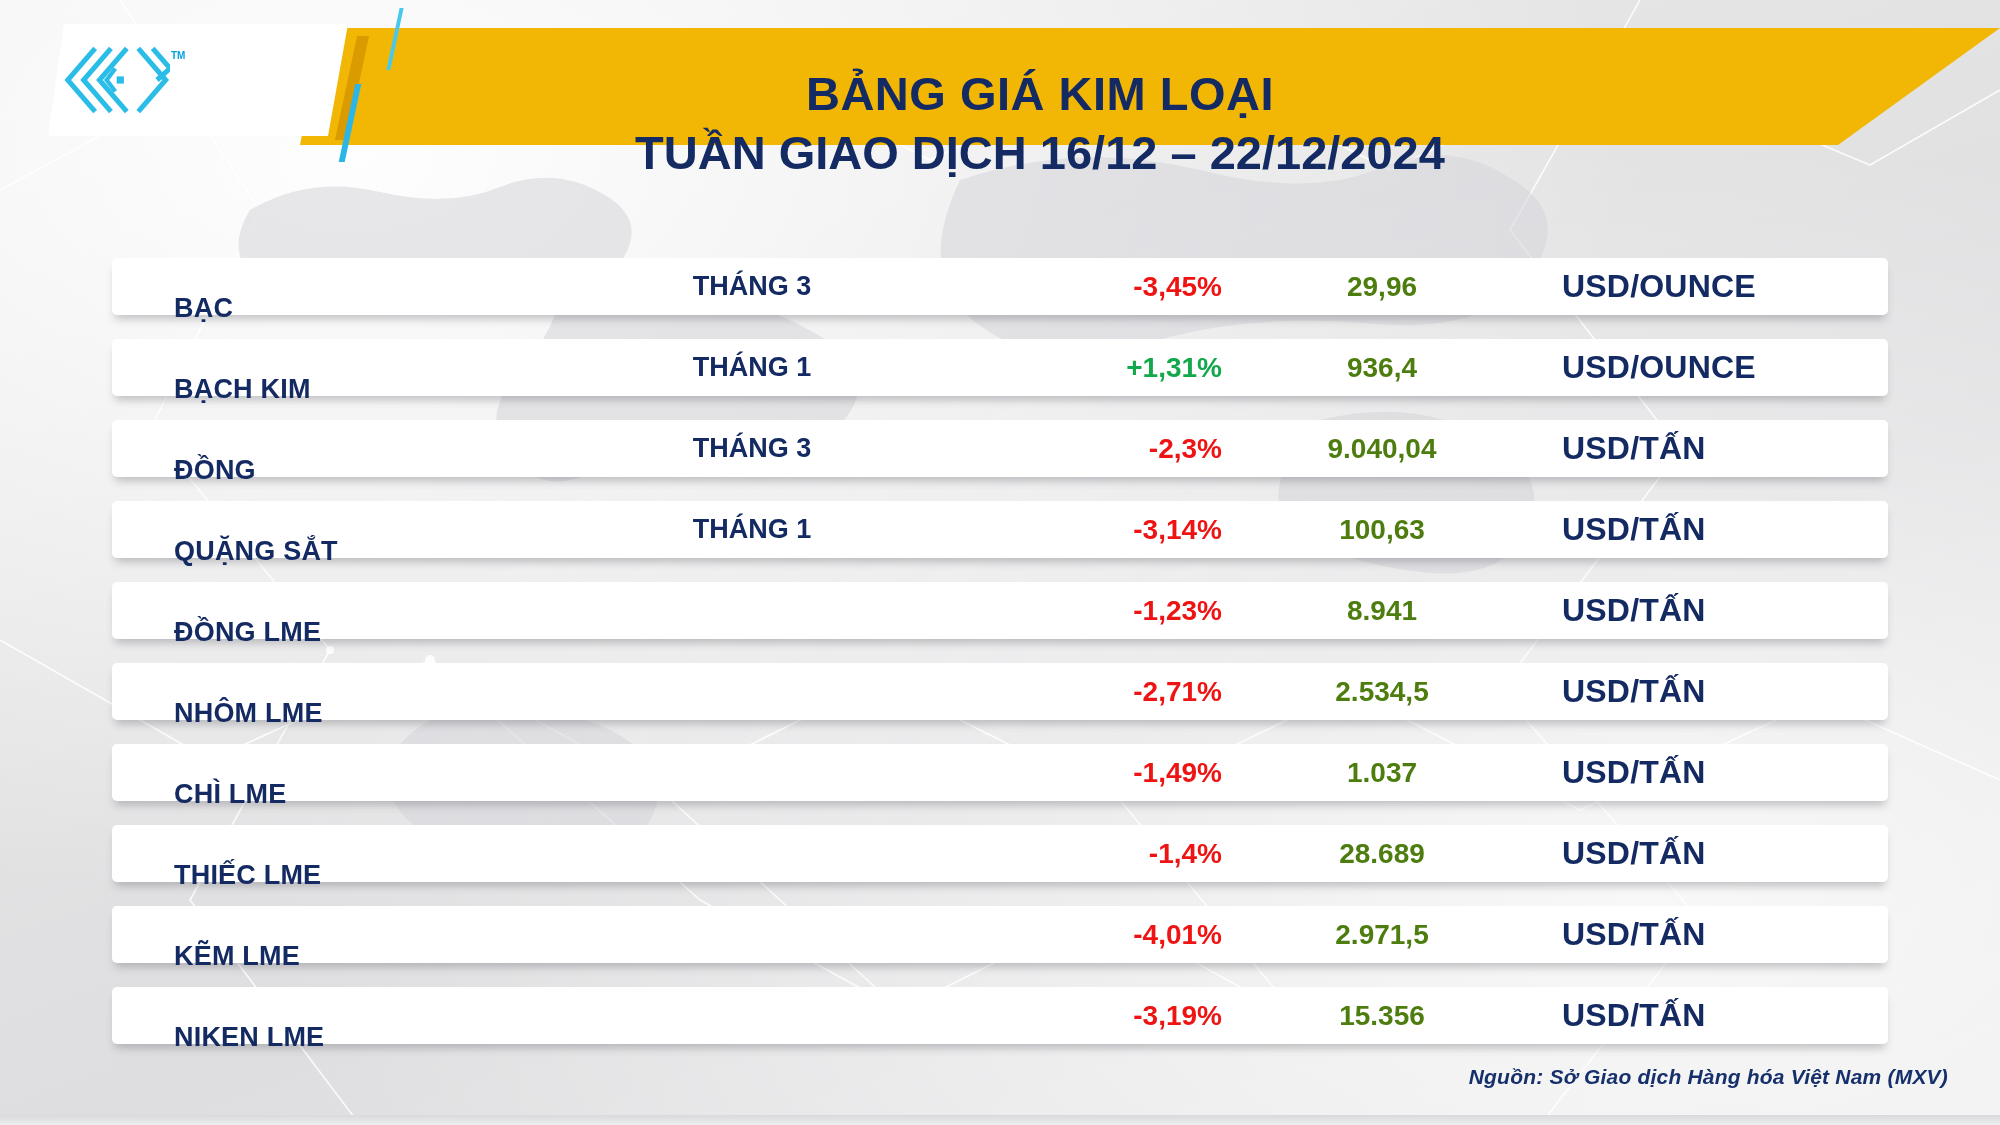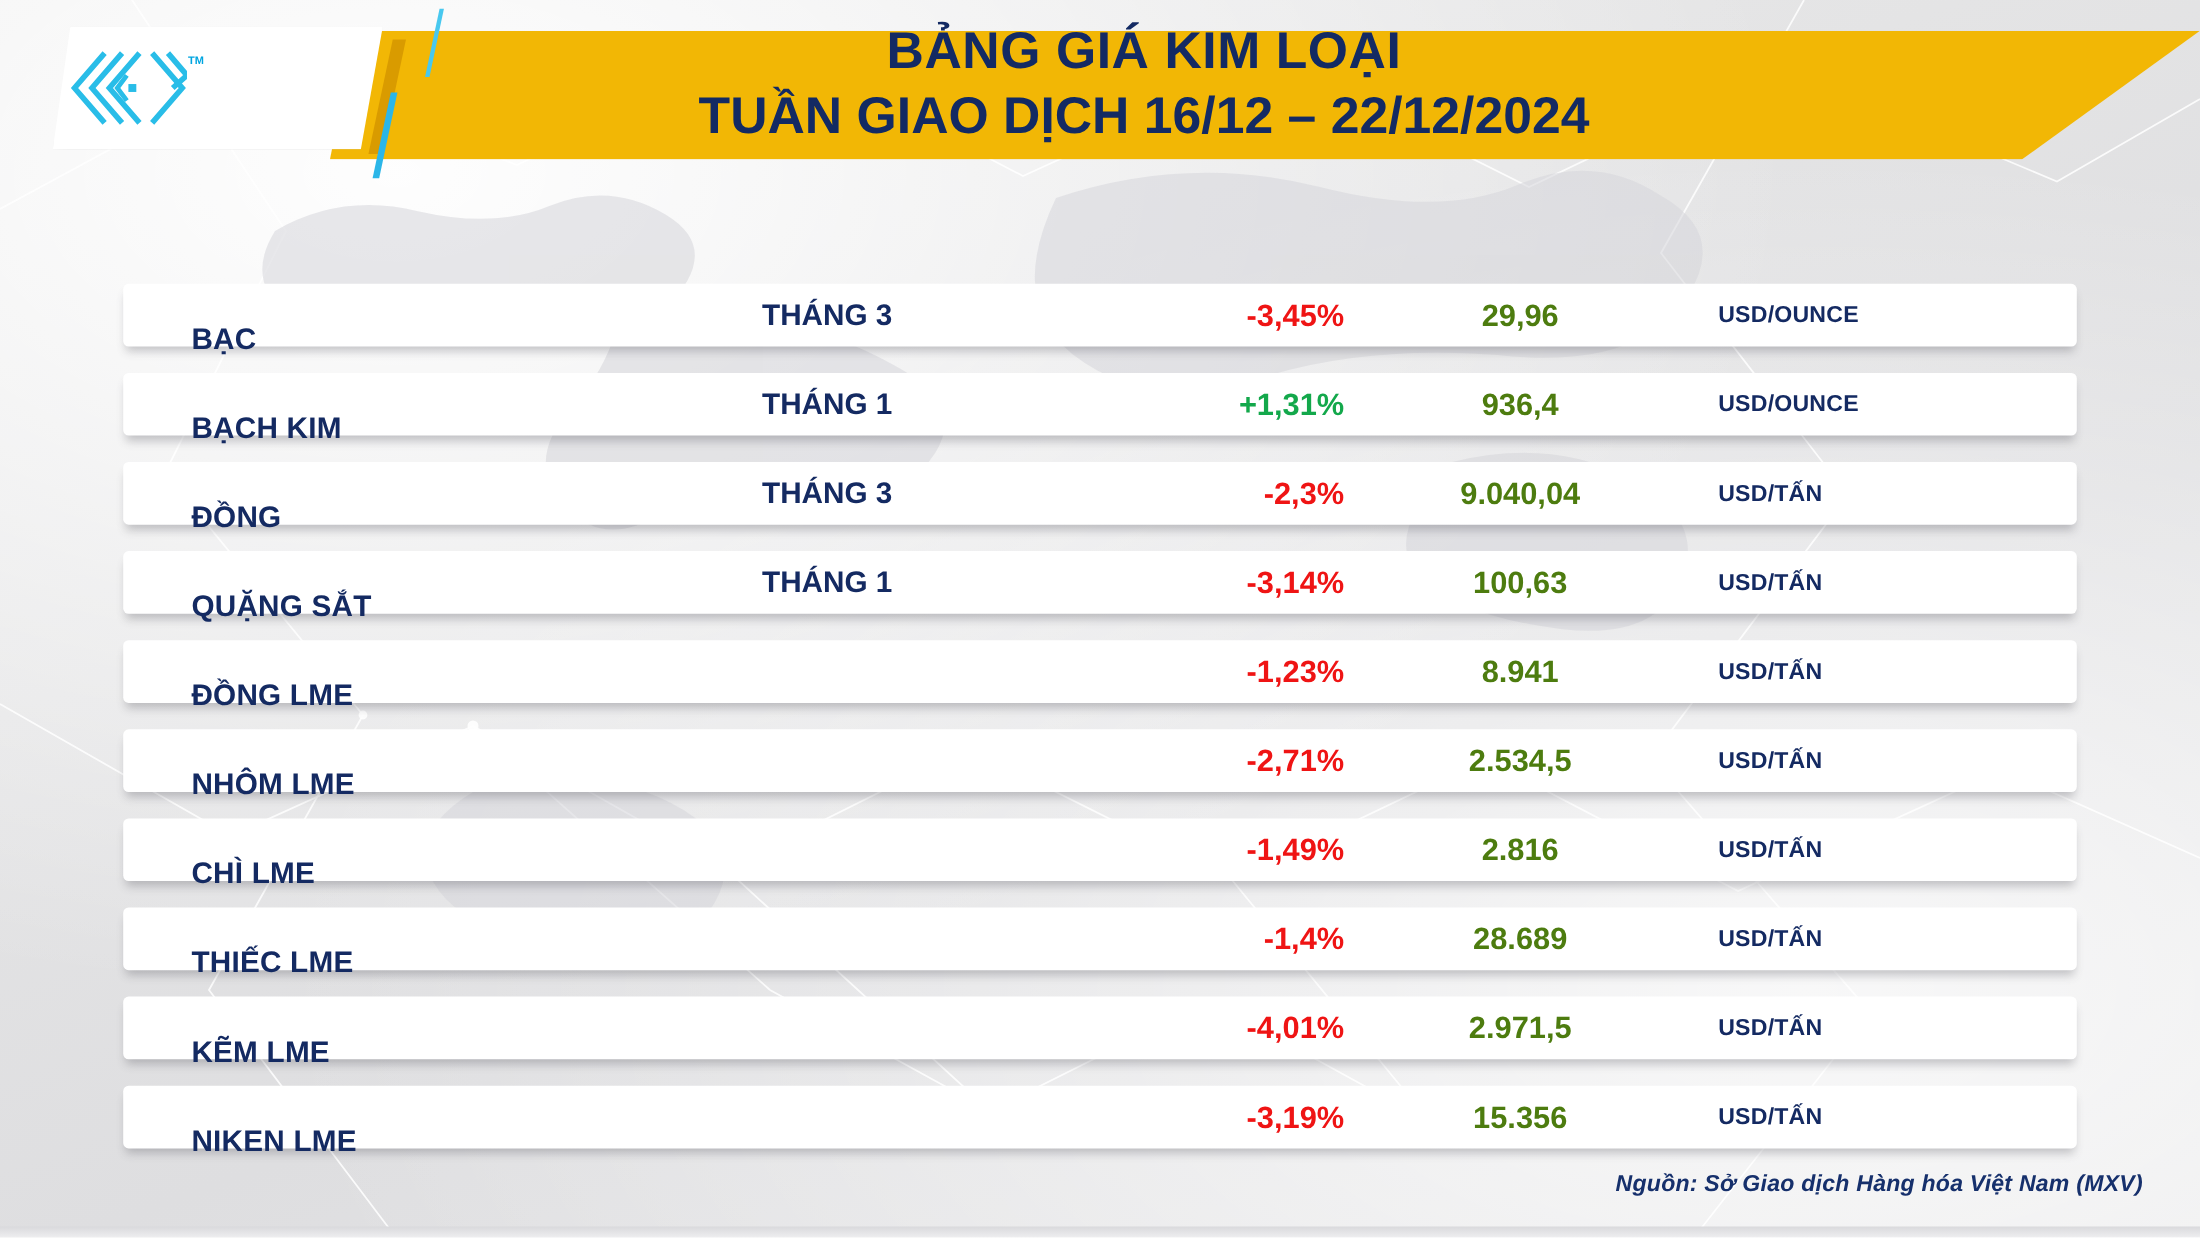--- a/index.html
+++ b/index.html
@@ -43,20 +43,21 @@
     color: #132a63;
     line-height: 1.0;
     z-index: 4;
   }
   .title-line1 {
     font-size: 47px;
     font-weight: bold;
     letter-spacing: 0.5px;
     color: #132a63;
     white-space: nowrap;
+    margin-top: 48px;
   }
   .title-line2 {
     font-size: 47px;
     font-weight: bold;
     margin-top: 12px;
     color: #132a63;
     white-space: nowrap;
   }
 
   
@@ -133,21 +134,21 @@
   .c-change.down { color: #ef1414; }
   .c-change.up   { color: #13a84b; }
   .c-price {
     position: absolute; left: 1130px; width: 280px;
     text-align: center;
     font-size: 28px;
     color: #4d7c0f;
   }
   .c-unit {
     position: absolute; left: 1450px;
-    font-size: 21px;
+    font-size: 32px;
     color: #142a62;
     letter-spacing: 0.2px;
   }
 
   
   #footer {
     position: absolute;
     right: 52px; bottom: 36px;
     font-size: 21px;
     font-weight: bold;
@@ -268,21 +269,21 @@
         <div class="c-name">NHÔM LME</div>
         <div class="c-month"></div>
         <div class="c-change down">-2,71%</div>
         <div class="c-price">2.534,5</div>
         <div class="c-unit">USD/TẤN</div>
       </div>
       <div class="row">
         <div class="c-name">CHÌ LME</div>
         <div class="c-month"></div>
         <div class="c-change down">-1,49%</div>
-        <div class="c-price">2.816</div>
+        <div class="c-price">1.037</div>
         <div class="c-unit">USD/TẤN</div>
       </div>
       <div class="row">
         <div class="c-name">THIẾC LME</div>
         <div class="c-month"></div>
         <div class="c-change down">-1,4%</div>
         <div class="c-price">28.689</div>
         <div class="c-unit">USD/TẤN</div>
       </div>
       <div class="row">

